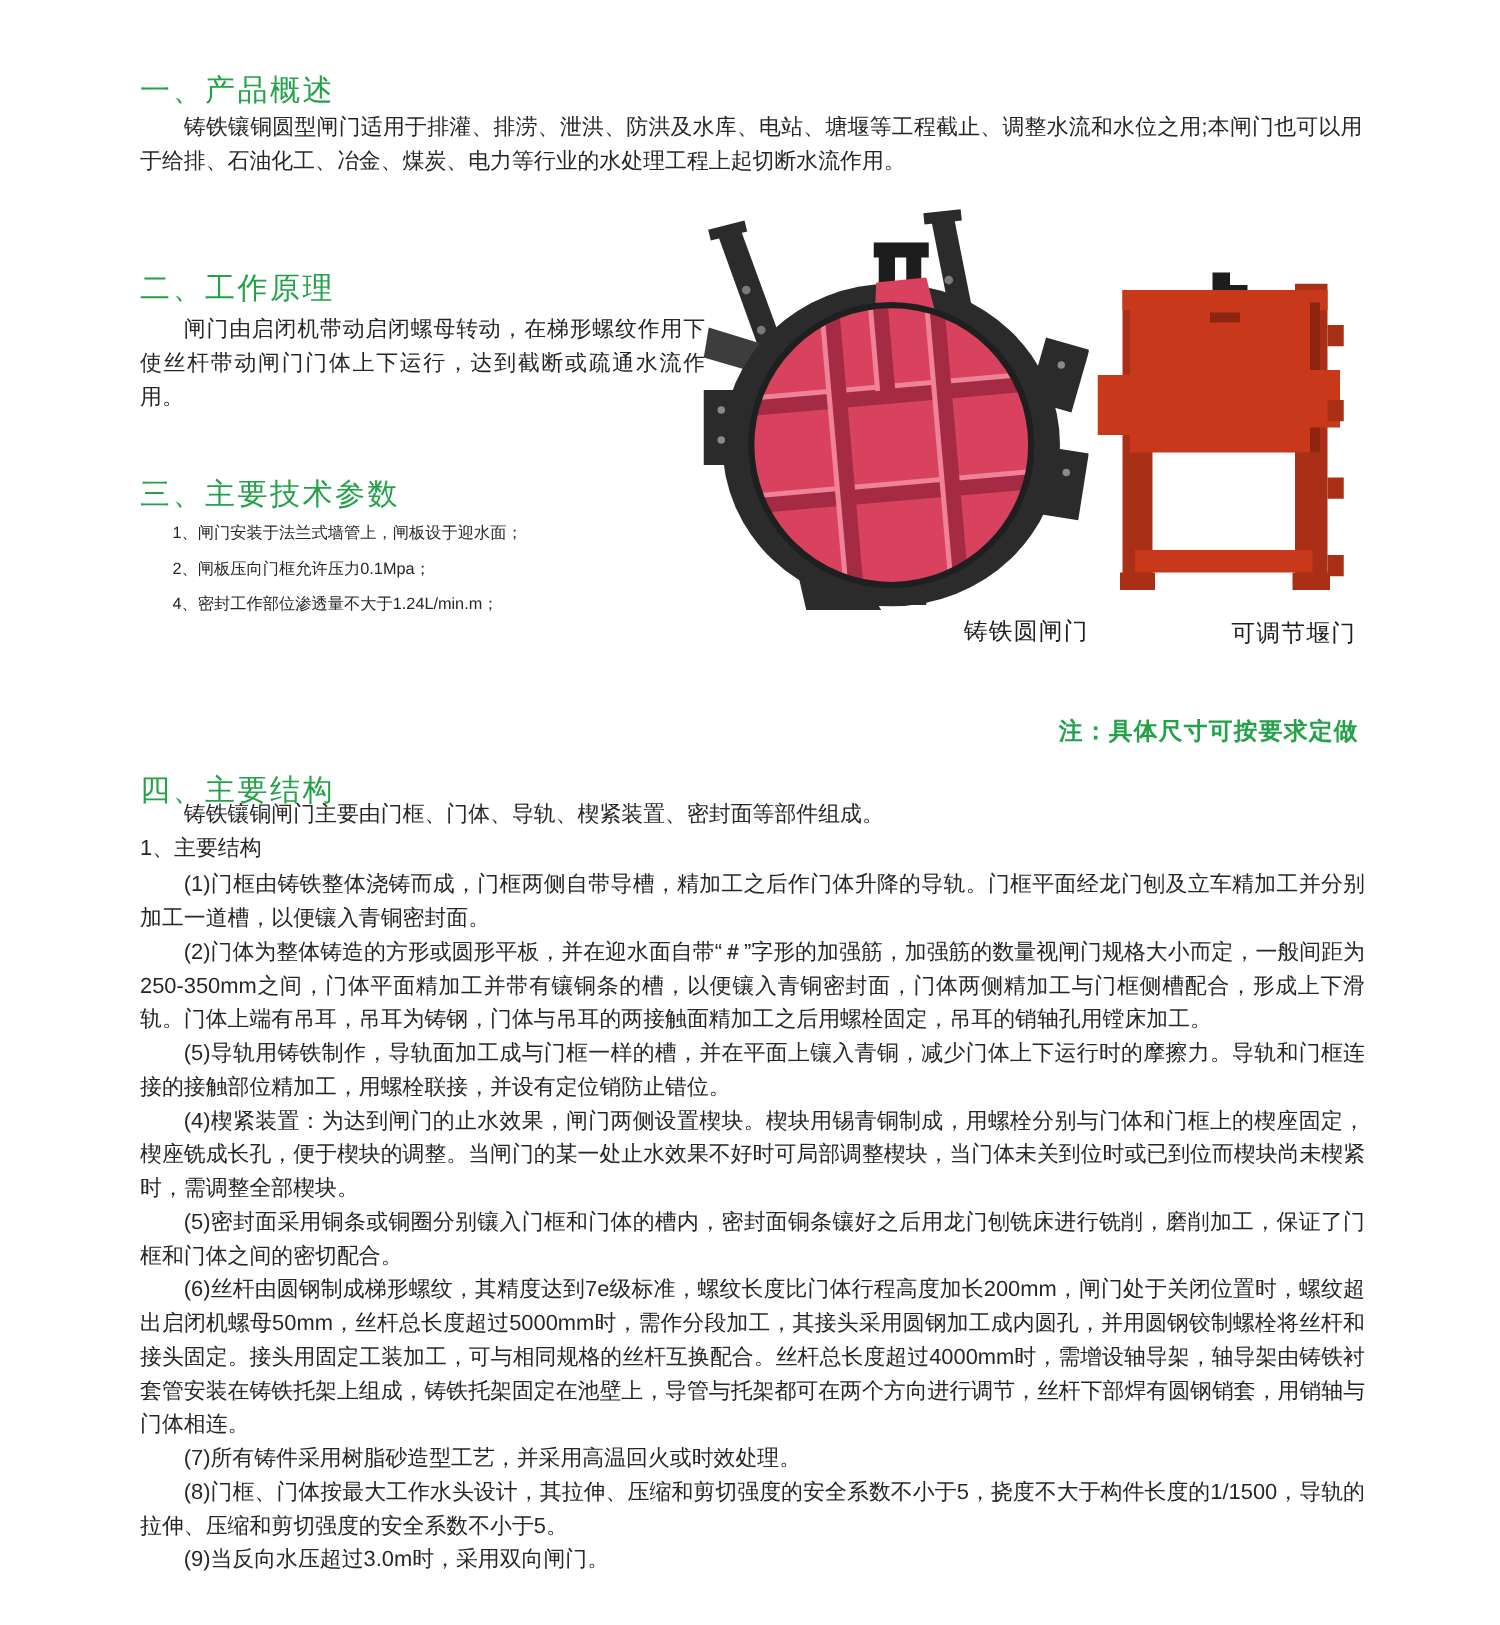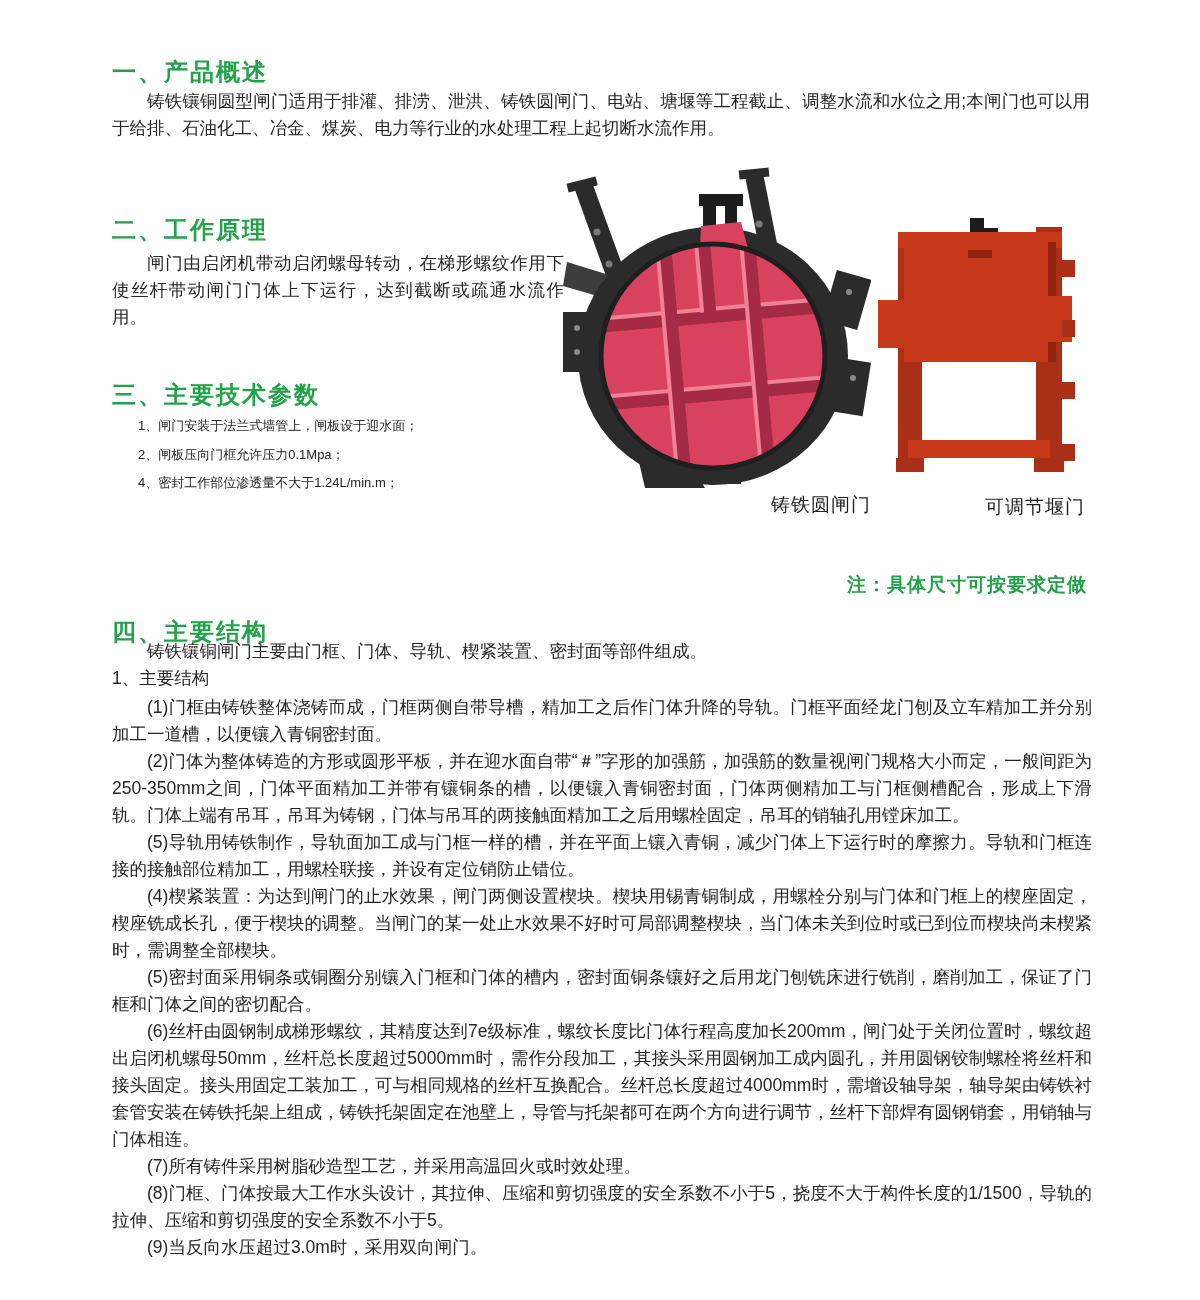--- a/index.html
+++ b/index.html
@@ -14,21 +14,21 @@
     --red-dark:#a93017;
     --red-deep:#8f2510;
   }
   html,body{margin:0;padding:0;background:#ffffff;}
   .page{
     position:relative;width:1200px;height:1300px;background:#ffffff;overflow:hidden;
     font-family:"Liberation Sans","DejaVu Sans",sans-serif;color:var(--ink);
   }
   .sec-heading{
     position:absolute;left:112px;margin:0;
-    font-size:24px;font-weight:bold;color:var(--green);letter-spacing:2px;white-space:nowrap;
+    font-size:24px;font-weight:normal;color:var(--green);letter-spacing:2px;white-space:nowrap;
   }
   .body-text{
     position:absolute;margin:0;font-size:17.5px;line-height:27px;text-align:justify;
   }
   .indent{text-indent:2em;}
   .param-list{position:absolute;left:138px;top:412px;margin:0;padding:0;list-style:none;}
   .param-list div{font-size:13px;line-height:28.5px;white-space:nowrap;}
   .figure{position:absolute;}
   .figure svg{display:block;}
   .fig-caption{
@@ -42,21 +42,21 @@
   .struct-block{position:absolute;left:112px;top:694px;width:980px;}
   .struct-item{margin:0;font-size:17.5px;line-height:27px;text-indent:2em;text-align:justify;}
   .sub-heading{position:absolute;left:112px;top:665px;margin:0;font-size:17.5px;line-height:27px;}
 </style>
 </head>
 <body>
 
 <div class="page">
 
   <h2 class="sec-heading" style="top:56px;">一、产品概述</h2>
-  <p class="body-text indent" style="top:88px;left:112px;width:978px;">铸铁镶铜圆型闸门适用于排灌、排涝、泄洪、铸铁圆闸门、电站、塘堰等工程截止、调整水流和水位之用;本闸门也可以用于给排、石油化工、冶金、煤炭、电力等行业的水处理工程上起切断水流作用。</p>
+  <p class="body-text indent" style="top:88px;left:112px;width:978px;">铸铁镶铜圆型闸门适用于排灌、排涝、泄洪、防洪及水库、电站、塘堰等工程截止、调整水流和水位之用;本闸门也可以用于给排、石油化工、冶金、煤炭、电力等行业的水处理工程上起切断水流作用。</p>
 
   <h2 class="sec-heading" style="top:214px;">二、工作原理</h2>
   <p class="body-text indent" style="top:250px;left:112px;width:452px;">闸门由启闭机带动启闭螺母转动，在梯形螺纹作用下使丝杆带动闸门门体上下运行，达到截断或疏通水流作用。</p>
 
   <h2 class="sec-heading" style="top:379px;">三、主要技术参数</h2>
   <div class="param-list">
     <div>1、闸门安装于法兰式墙管上，闸板设于迎水面；</div>
     <div>2、闸板压向门框允许压力0.1Mpa；</div>
     <div>4、密封工作部位渗透量不大于1.24L/min.m；</div>
   </div>

